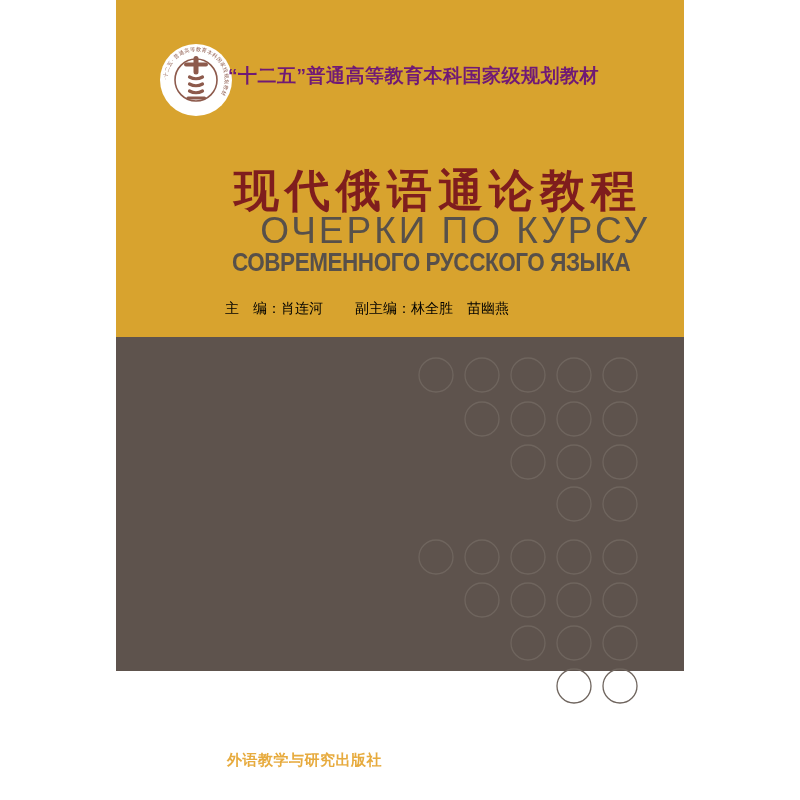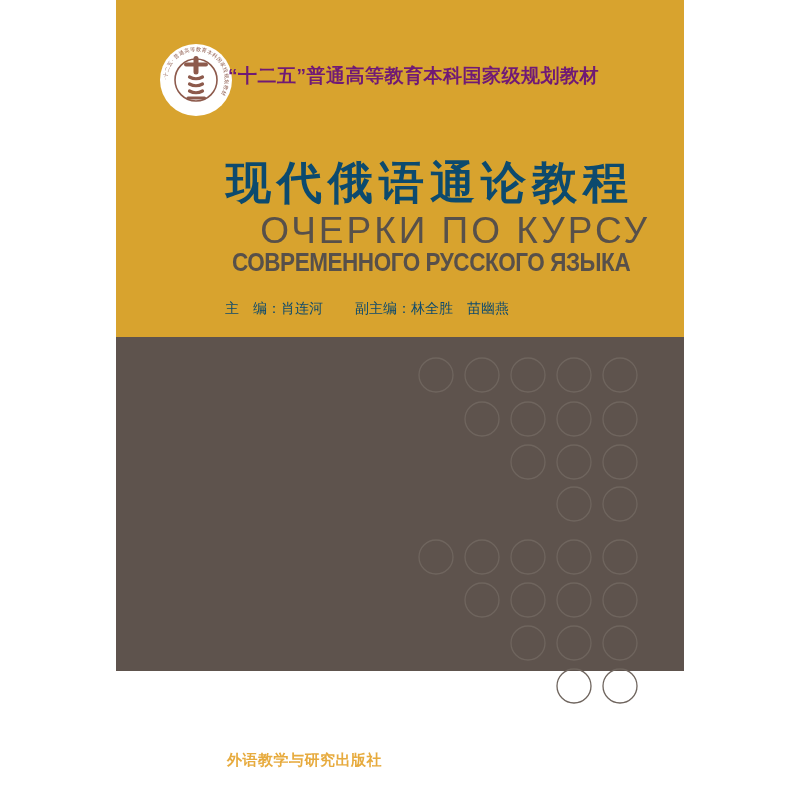--- a/index.html
+++ b/index.html
@@ -46,27 +46,27 @@
     font-weight: 700;
     letter-spacing: 0.5px;
     color: #701a75;
     white-space: nowrap;
   }
 
   .title-block { position: absolute; left: 94px; width: 440px; text-align: center; }
 
   .title-cn {
     top: 161px;
-    margin: 0;
+    margin: 8px;
     font-family: "Liberation Serif", serif;
     font-weight: 700;
     font-size: 45px;
     letter-spacing: 6px;
     line-height: 1;
-    color: #0c4a6e;
+    color: #7f1d1d;
     white-space: nowrap;
   }
   .title-ru1 {
     top: 212px;
     font-size: 37px;
     font-weight: 400;
     letter-spacing: 3px;
     line-height: 1;
     color: #57504a;
     white-space: nowrap;
@@ -81,21 +81,21 @@
     color: #57504a;
     white-space: nowrap;
     transform: scaleX(0.9);
     transform-origin: 50% 50%;
   }
 
   .editors-line {
     position: absolute;
     left: 109px; top: 300px;
     font-size: 14px;
-    color: #0c4a6e;
+    color: #000000;
     white-space: nowrap;
     text-align: right;
   }
   .editors-line .deputy-label { margin-left: 32px; }
 
   
   .section-brown {
     position: absolute;
     left: 0; top: 337px;
     width: 568px; height: 334px;

